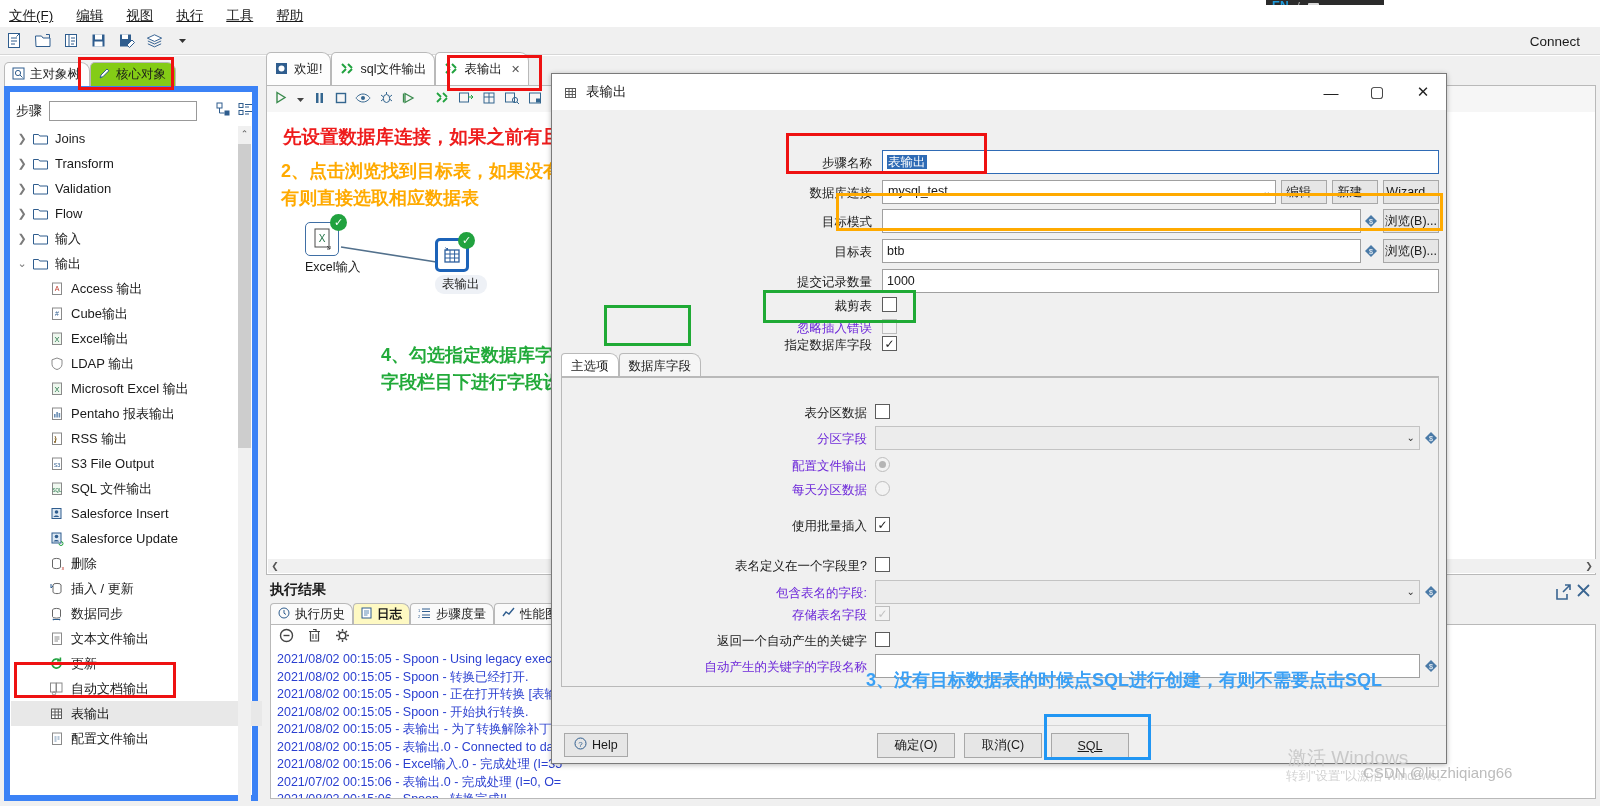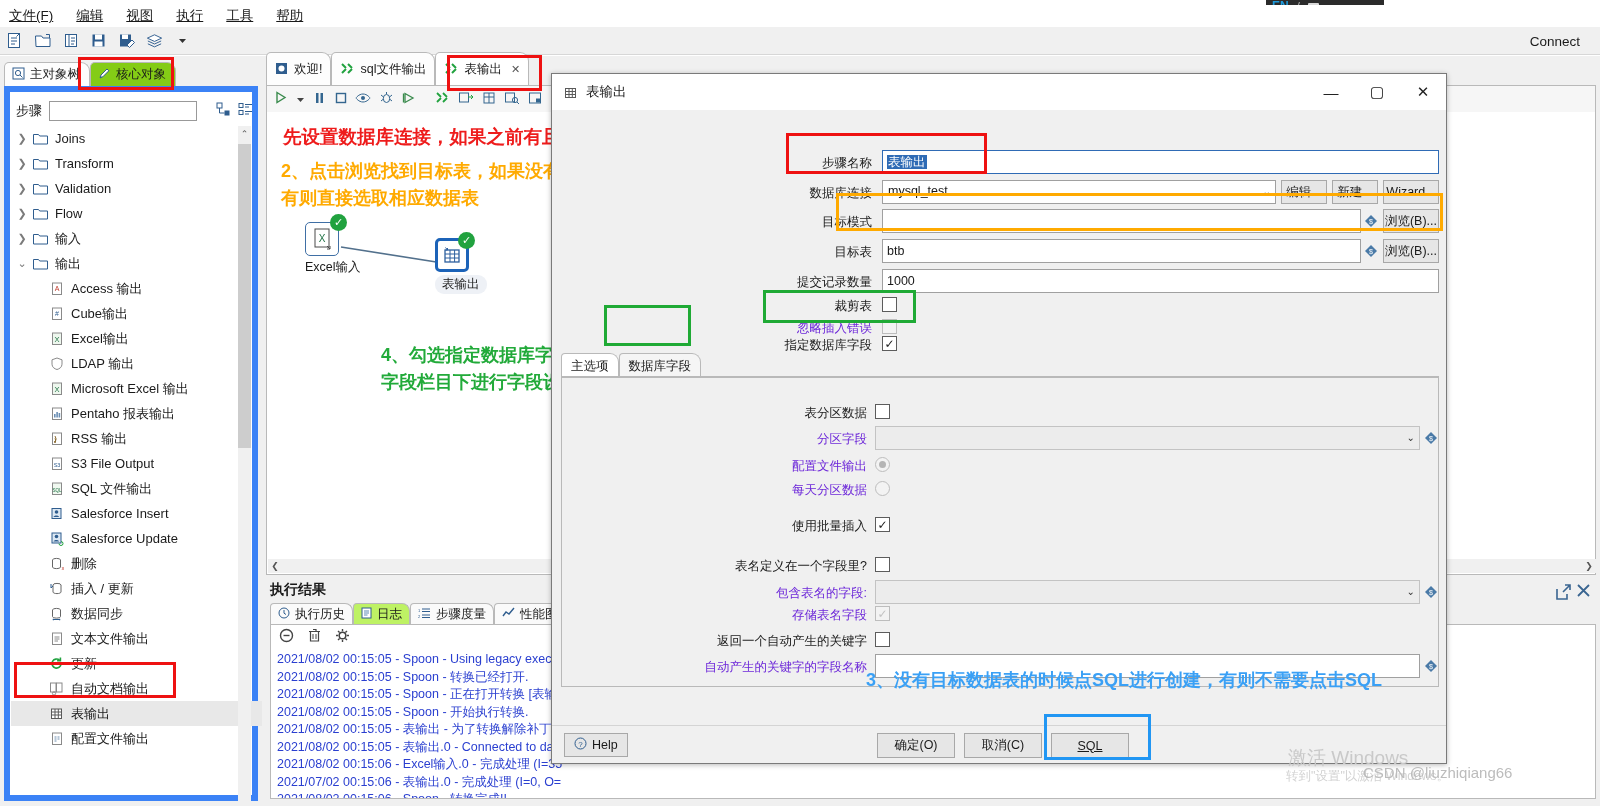--- a/index.html
+++ b/index.html
@@ -107,21 +107,21 @@
   #exec-panel { position:absolute; left:4px; top:524px; width:1330px; height:222px; background:#f0f0f0; }
   #exec-title { position:absolute; left:4px; top:1px; font-size:14px; font-weight:bold; }
   #exec-expand { position:absolute; right:24px; top:4px; font-size:15px; color:#3a6591; }
   #exec-close { position:absolute; right:4px; top:2px; font-size:17px; color:#3a6591; }
   #exec-tabs { position:absolute; left:4px; top:22px; height:23px; display:flex; align-items:flex-end; }
   .xtab {
     height:22px; display:flex; align-items:center; gap:5px; padding:0 7px;
     border:1px solid #b9b9b9; border-bottom:none; border-radius:4px 8px 0 0;
     background:#fafafa; font-size:12.5px; white-space:nowrap;
   }
-  .xtab.active { background:#bef264; }
+  .xtab.active { background:#fef9c3;font-weight:bold; }
   #log-box { position:absolute; left:4px; top:44px; width:1326px; height:175px; background:#ffffff; border:1px solid #b9b9b9; overflow:hidden;}
   #log-toolbar { position:absolute; left:0; top:0; width:100%; height:24px; display:flex; align-items:center; gap:14px; padding-left:8px; }
   #log-lines { position:absolute; left:6px; top:26px; right:2px; font-size:12.5px; line-height:17.5px; color:#2a3fd0; white-space:nowrap; font-family:"Liberation Sans","DejaVu Sans",sans-serif;}
   .logline { color:#2a3fd0; }
 
   
   #dialog {
     left:551px; top:73px; width:896px; height:691px;
     background:#f0f0f0; border:1px solid #7a7a7a; box-shadow:0 1px 5px rgba(0,0,0,.28);
   }

